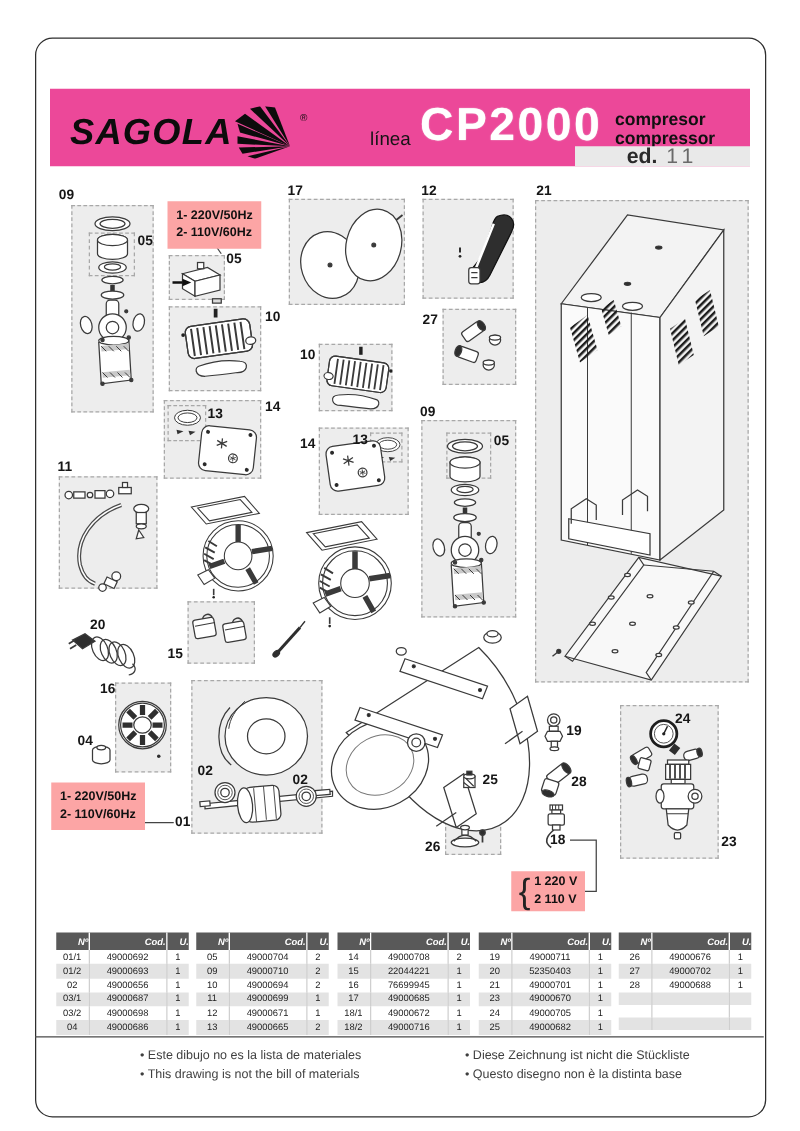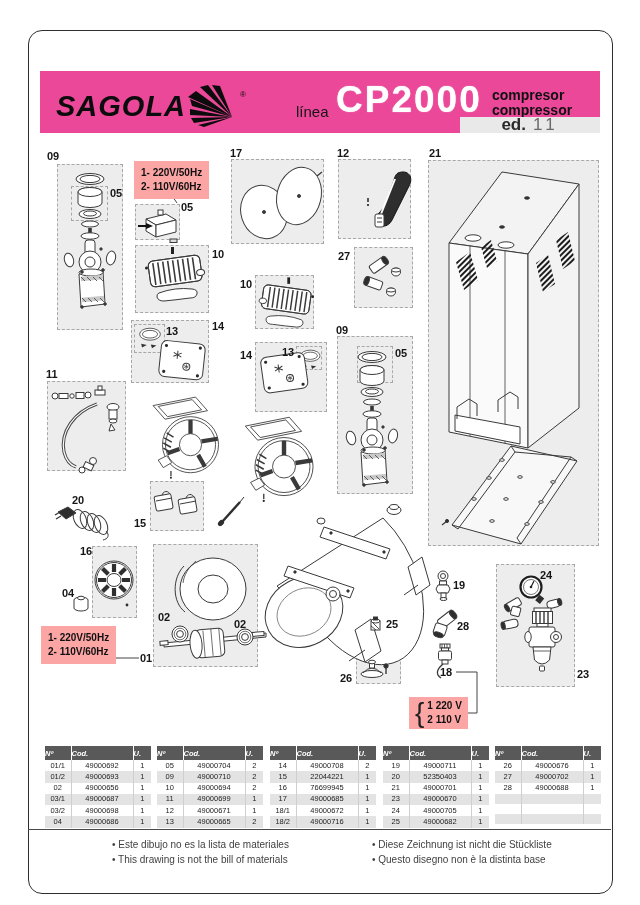--- a/index.html
+++ b/index.html
@@ -23,21 +23,21 @@
   .pbox{position:absolute;background:#ededed;border:1.3px dashed #a8a8a8;z-index:1;box-sizing:border-box;}
   .pbox.nested{z-index:2;}
   .plabel{position:absolute;font-size:11px;font-weight:bold;color:#161616;z-index:5;}
   .vbox{position:absolute;background:#fca5a5;font-weight:bold;font-size:10px;color:#101010;padding:5px 7px;line-height:14px;z-index:4;}
   .vbox.flex{display:flex;align-items:center;padding:2px 6px;}
   .brace{font-size:28px;font-weight:400;margin-right:3px;color:#222;}
   .art{position:absolute;left:0;top:0;z-index:3;pointer-events:none;}
 
   
   .ptable{position:absolute;width:106px;border-collapse:collapse;table-layout:fixed;z-index:2;}
-  .ptable th{background:#595959;color:#fff;font-style:italic;font-weight:bold;font-size:7.5px;padding:2.5px 0;border-right:1px solid #fff;text-align:left;}
+  .ptable th{background:#595959;color:#fff;font-style:italic;font-weight:bold;font-size:7.5px;padding:2.5px 0;border-right:1px solid #fff;text-align:right;}
   .ptable th:last-child{border-right:none;}
   .ptable td{font-size:7.5px;color:#222;text-align:center;padding:1.5px 0;height:7px;border-right:1px solid #cfcfcf;line-height:1.1;}
   .ptable td:last-child{border-right:none;}
   .ptable tbody tr:nth-child(even) td{background:#e3e3e3;}
 
   
   .sep{position:absolute;left:28px;top:829px;width:583px;height:1.2px;background:#4a4a4a;}
   ul.notes{position:absolute;margin:0;padding:0;list-style:none;font-size:10px;color:#3f3f3f;line-height:14.5px;}
   ul.notes li::before{content:"• ";font-size:10px;}
 </style>

